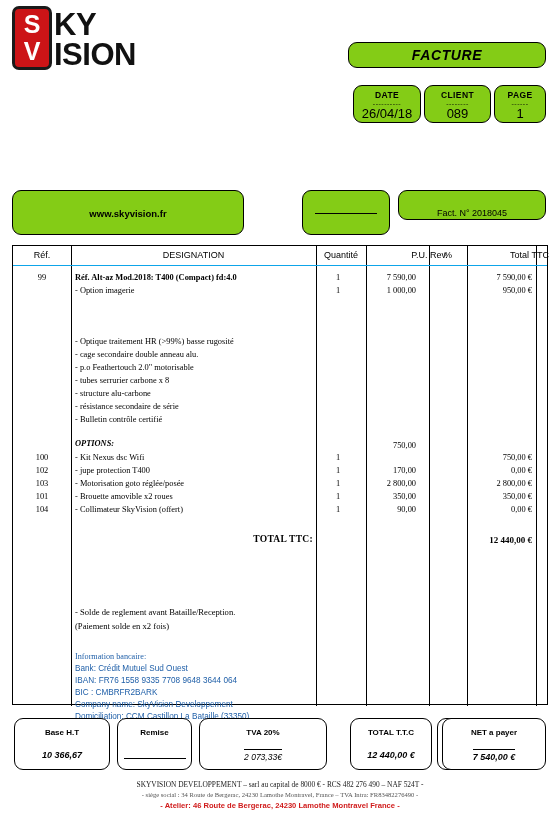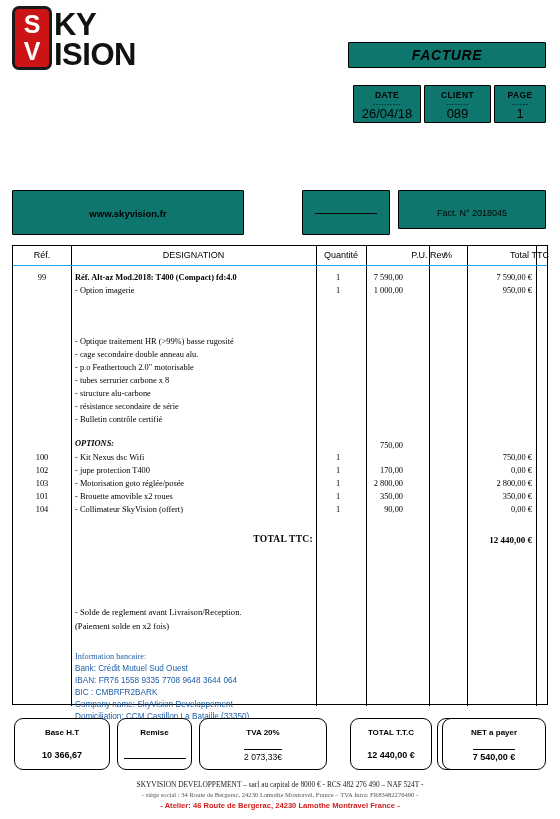--- a/index.html
+++ b/index.html
@@ -63,23 +63,23 @@
     letter-spacing: -0.5px;
     color: #111111;
   }
   .logo-word.w1 { top: 3px; }
   .logo-word.w2 { top: 33px; }
 
   
   .rbox {
     position: absolute;
     border: 1px solid #000000;
-    border-radius: 1px;
+    border-radius: 9px;
     box-sizing: border-box;
-    background: #0f766e;
+    background: #84cc16;
     text-align: center;
   }
   .facture-box {
     left: 348px; top: 42px; width: 198px; height: 26px;
   }
   .facture-box .lbl {
     font-family: "Liberation Sans", sans-serif;
     font-style: italic;
     font-weight: bold;
     font-size: 14px;
@@ -118,21 +118,21 @@
     font-weight: bold;
     font-size: 9.5px;
     line-height: 45px;
   }
   .blank-box { left: 302px; top: 190px; width: 88px; height: 45px; }
   .blank-box .rule {
     position: absolute;
     left: 12px; right: 12px; top: 22px;
     border-top: 1px solid #000;
   }
-  .fact-box { left: 398px; top: 190px; width: 148px; height: 39px; }
+  .fact-box { left: 398px; top: 190px; width: 148px; height: 30px; }
   .fact-box .txt {
     font-family: "Liberation Sans", sans-serif;
     font-size: 9px;
     line-height: 45px;
   }
 
   
   .table-wrap {
     position: absolute;
     left: 12px;
@@ -180,21 +180,21 @@
   .row-line {
     position: absolute;
     font-family: "Liberation Serif", serif;
     font-size: 8.4px;
     line-height: 11px;
     white-space: nowrap;
   }
   .r-ref { left: 0; width: 58px; text-align: center; }
   .r-des { left: 62px; width: 240px; text-align: left; }
   .r-qte { left: 303px; width: 44px; text-align: center; }
-  .r-pu  { left: 353px; width: 37px; text-align: right; }
+  .r-pu  { left: 353px; width: 50px; text-align: right; }
   .r-ttc { left: 454px; width: 65px; text-align: right; }
 
   .bold { font-weight: bold; }
   .ital { font-style: italic; }
 
   .totalttc-label {
     position: absolute;
     left: 150px;
     width: 150px;
     text-align: right;
@@ -254,20 +254,21 @@
     line-height: 11px;
     margin-top: 8px;
   }
   .tot .val {
     font-family: "Liberation Sans", sans-serif;
     font-size: 9px;
     font-weight: bold;
     line-height: 12px;
     margin-top: 11px;
     display: inline-block;
+    font-style: italic;
   }
   .tot .val.underline { border-top: 1px solid #000; padding-top: 1px; }
   .tot .val.thin { font-weight: normal; font-size: 8.5px; }
   .tot .emptyrule {
     display: inline-block;
     width: 62px;
     border-top: 1px solid #000;
     margin-top: 20px;
     height: 1px;
   }
@@ -433,21 +434,21 @@
         <div class="row-line r-ref" style="top:238px">104</div>
         <div class="row-line r-des" style="top:238px">- Collimateur SkyVision   (offert)</div>
         <div class="row-line r-qte" style="top:238px">1</div>
         <div class="row-line r-pu" style="top:238px">90,00</div>
         <div class="row-line r-ttc" style="top:238px">0,00 €</div>
       </div>
 
       <div class="totalttc-label" style="top:267px">TOTAL TTC:</div>
       <div class="totalttc-value" style="top:268px">12 440,00 €</div>
 
-      <div class="note-line" style="top:340px">- Solde de reglement avant Livraison/Reception.</div>
+      <div class="note-line" style="top:340px">- Solde de reglement avant Bataille/Reception.</div>
       <div class="note-line" style="top:354px">(Paiement solde en x2 fois)</div>
 
       <div class="bank-line sm" style="top:385px">Information bancaire:</div>
       <div class="bank-line" style="top:397px">Bank: Crédit Mutuel Sud Ouest</div>
       <div class="bank-line" style="top:409px">IBAN:  FR76 1558 9335 7708 9648 3644 064</div>
       <div class="bank-line" style="top:421px">BIC  :  CMBRFR2BARK</div>
       <div class="bank-line" style="top:433px">Company name: SkyVision Developpement</div>
       <div class="bank-line" style="top:445px">Domiciliation: CCM Castillon La Bataille (33350)</div>
     </div>
   </div>

